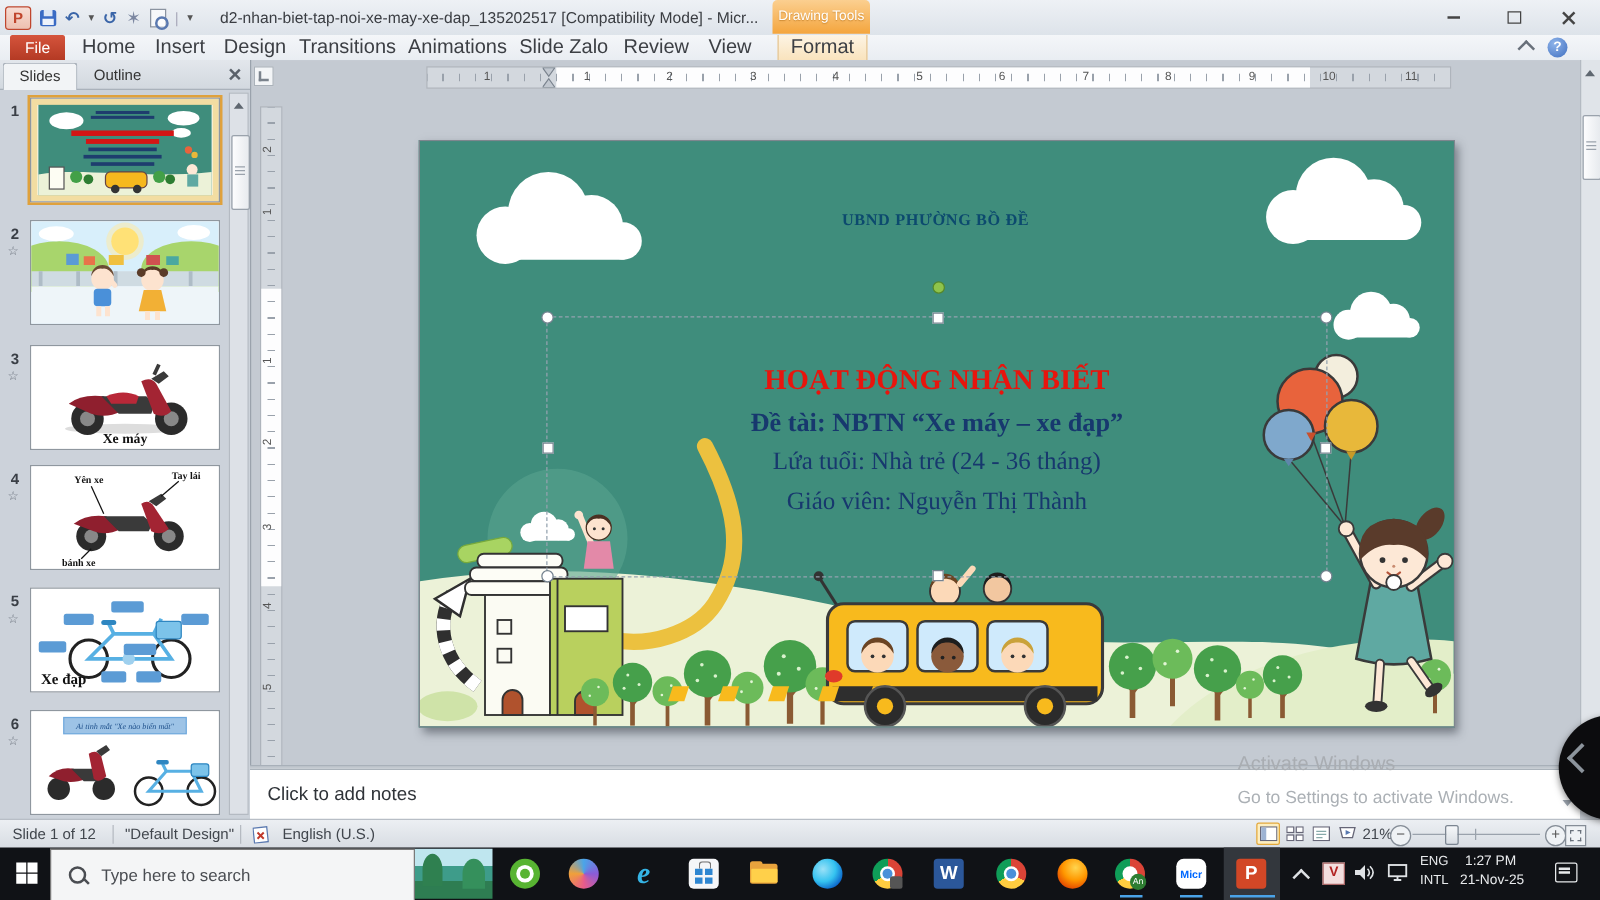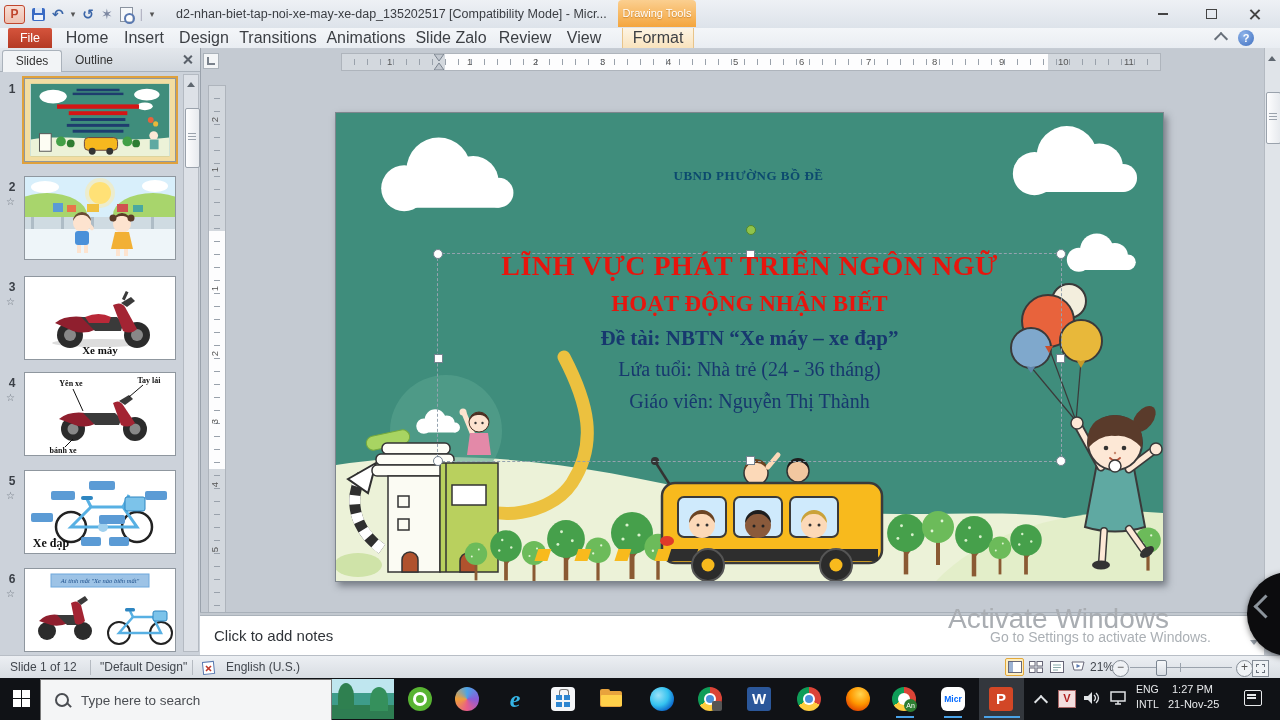--- a/index.html
+++ b/index.html
@@ -70,21 +70,21 @@
   .stext{left:335px;width:827px;text-align:center;font-family:"Liberation Serif","DejaVu Serif",serif;}
   .selbox{left:437px;top:253px;width:623px;height:207px;border:1px dashed #94a2af;}
   .handle-c{position:absolute;width:8px;height:8px;border-radius:50%;background:#fff;border:1px solid #74828f;}
   .handle-s{position:absolute;width:7px;height:7px;background:#fff;border:1px solid #74828f;}
   .handle-r{position:absolute;left:308px;top:-29px;width:8px;height:8px;border-radius:50%;background:#8fc34b;border:1px solid #55872a;}
   .tl{font-weight:bold;position:absolute;left:0;right:0;text-align:center;font-family:"Liberation Serif","DejaVu Serif",serif;}
   
   .notesplit{left:200px;top:612px;width:1064px;height:3px;background:#c2c8cf;border-top:1px solid #a8b0b9;}
   .notes{left:200px;top:615px;width:1064px;height:40px;background:#fff;border-top:1px solid #aab2ba;}
   .notestext{left:214px;top:627px;font-size:15px;color:#2f3338;}
-  .wm1{left:948px;top:603px;font-size:28px;color:#a9adb2;}
+  .wm1{left:990px;top:603px;font-size:16px;color:#a9adb2;}
   .wm2{left:990px;top:629px;font-size:14px;color:#abb0b5;}
   .statusbar{left:0;top:655px;width:1280px;height:23px;background:linear-gradient(#eceff3,#d7dce2);border-top:1px solid #b8bec6;font-size:12px;color:#41464d;}
   .sdiv{position:absolute;top:4px;width:1px;height:15px;background:#b5bac1;}
   .viewbtn{position:absolute;top:2px;width:19px;height:18px;display:flex;align-items:center;justify-content:center;}
   .viewbtn.active{background:#fdeec0;border:1px solid #e3a83a;border-radius:2px;box-sizing:border-box;}
   .zoomtrack{position:absolute;left:1130px;top:11px;width:102px;height:1px;background:#9aa2ac;}
   .zoomnotch{position:absolute;left:1180px;top:7px;width:1px;height:9px;background:#9aa2ac;}
   .zoomthumb{position:absolute;left:1156px;top:4px;width:9px;height:14px;background:linear-gradient(#f6f8fa,#d8dde3);border:1px solid #7b8591;border-radius:2px;}
   .zbtn{position:absolute;top:4px;width:15px;height:15px;border:1px solid #858d97;border-radius:50%;background:#eff2f5;color:#555;font-size:12px;line-height:13px;text-align:center;}
   .fitbtn{position:absolute;left:1252px;top:4px;width:15px;height:15px;border:1px solid #858d97;background:#eff2f5;}
@@ -535,21 +535,20 @@
   <div class="abs selbox">
     <div class="handle-r"></div>
     <div class="handle-c" style="left:-5px;top:-5px;"></div>
     <div class="handle-c" style="right:-5px;top:-5px;"></div>
     <div class="handle-c" style="left:-5px;bottom:-5px;"></div>
     <div class="handle-c" style="right:-5px;bottom:-5px;"></div>
     <div class="handle-s" style="left:308px;top:-4px;"></div>
     <div class="handle-s" style="left:308px;bottom:-4px;"></div>
     <div class="handle-s" style="left:-4px;top:100px;"></div>
     <div class="handle-s" style="right:-4px;top:100px;"></div>
-    <div class="tl" style="top:-4px;font-size:28px;color:#e8150d;letter-spacing:.5px;">LĨNH VỰC PHÁT TRIỂN NGÔN NGỮ</div>
     <div class="tl" style="top:37px;font-size:23px;color:#e8150d;">HOẠT ĐỘNG NHẬN BIẾT</div>
     <div class="tl" style="top:72px;font-size:21px;color:#17386e;">Đề tài: NBTN “Xe máy – xe đạp”</div>
     <div class="tl" style="top:104px;font-size:20px;font-weight:normal;color:#17386e;">Lứa tuổi: Nhà trẻ (24 - 36 tháng)</div>
     <div class="tl" style="top:136px;font-size:20px;font-weight:normal;color:#17386e;">Giáo viên: Nguyễn Thị Thành</div>
   </div>
 
   <div class="abs vscroll"></div>
   <div class="abs" style="left:1268px;top:52px;">
       <div class="tri-up"></div>
     </div>

